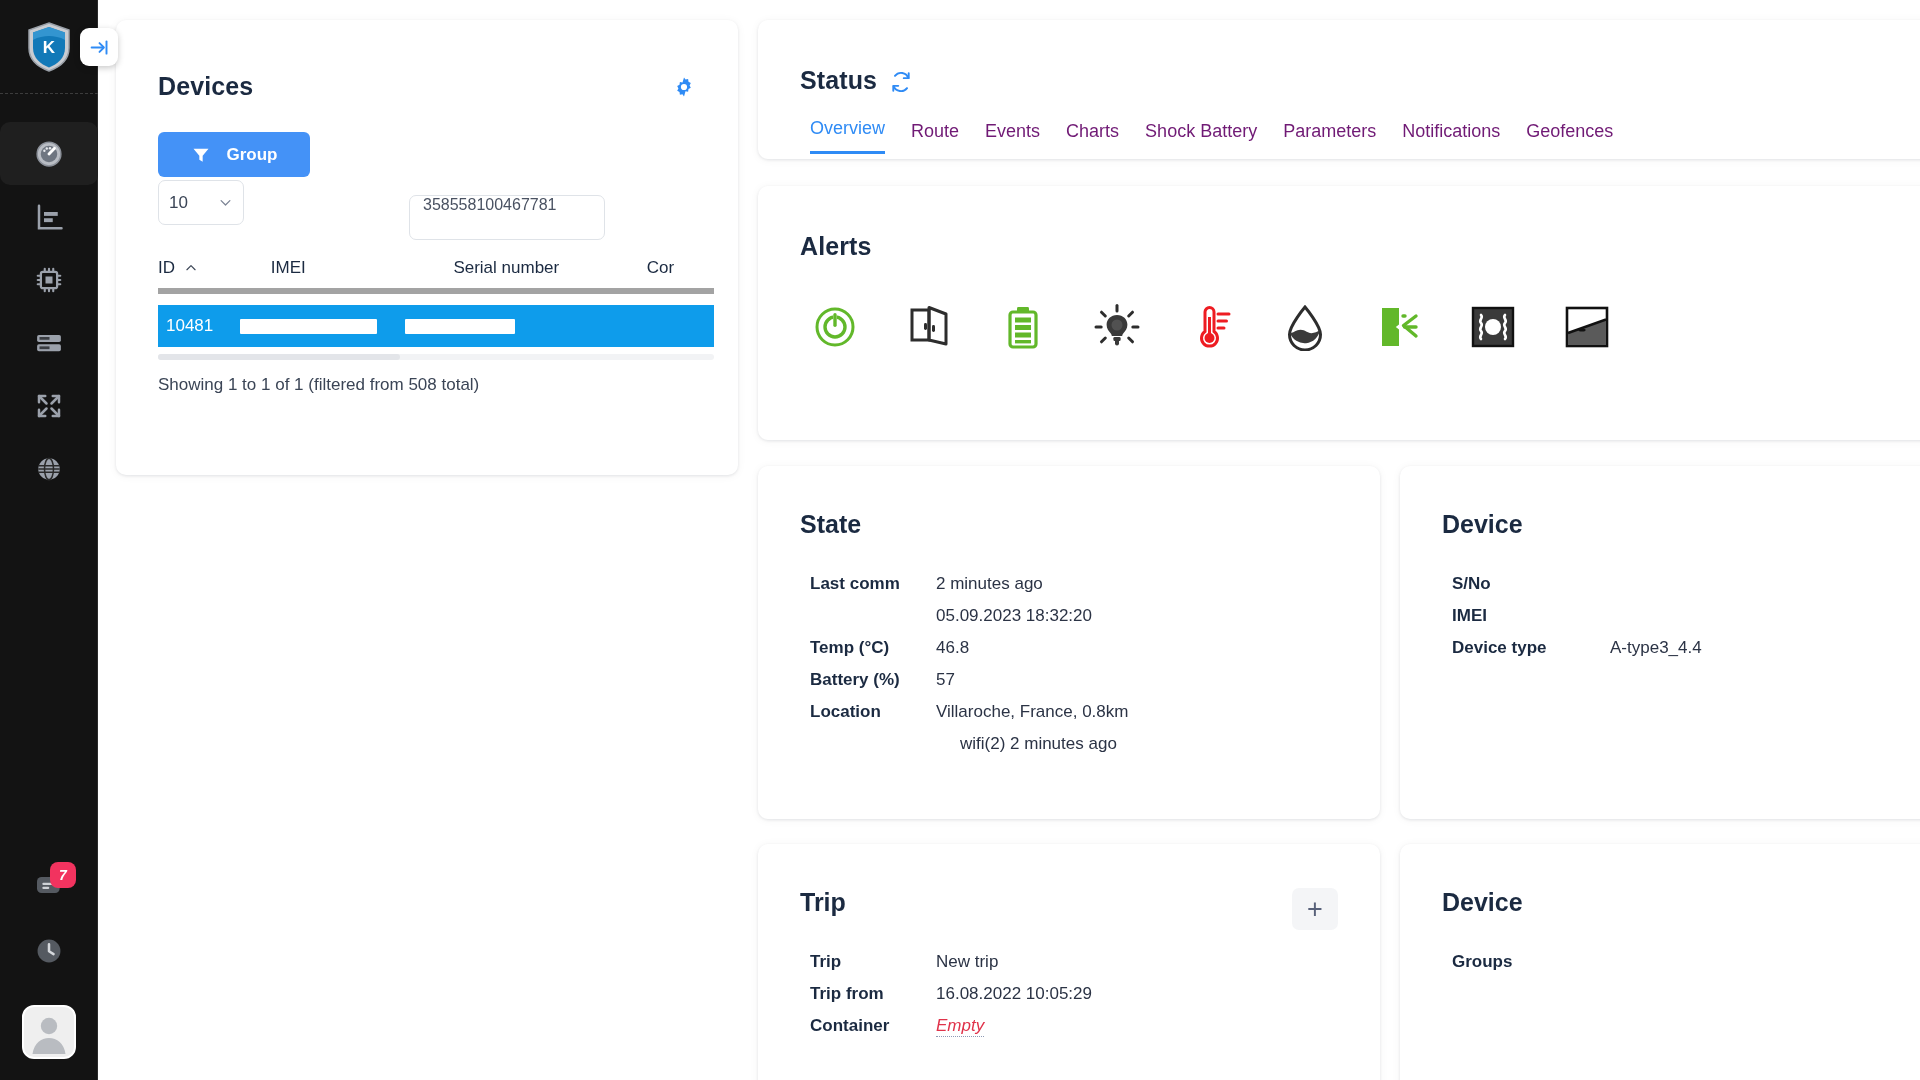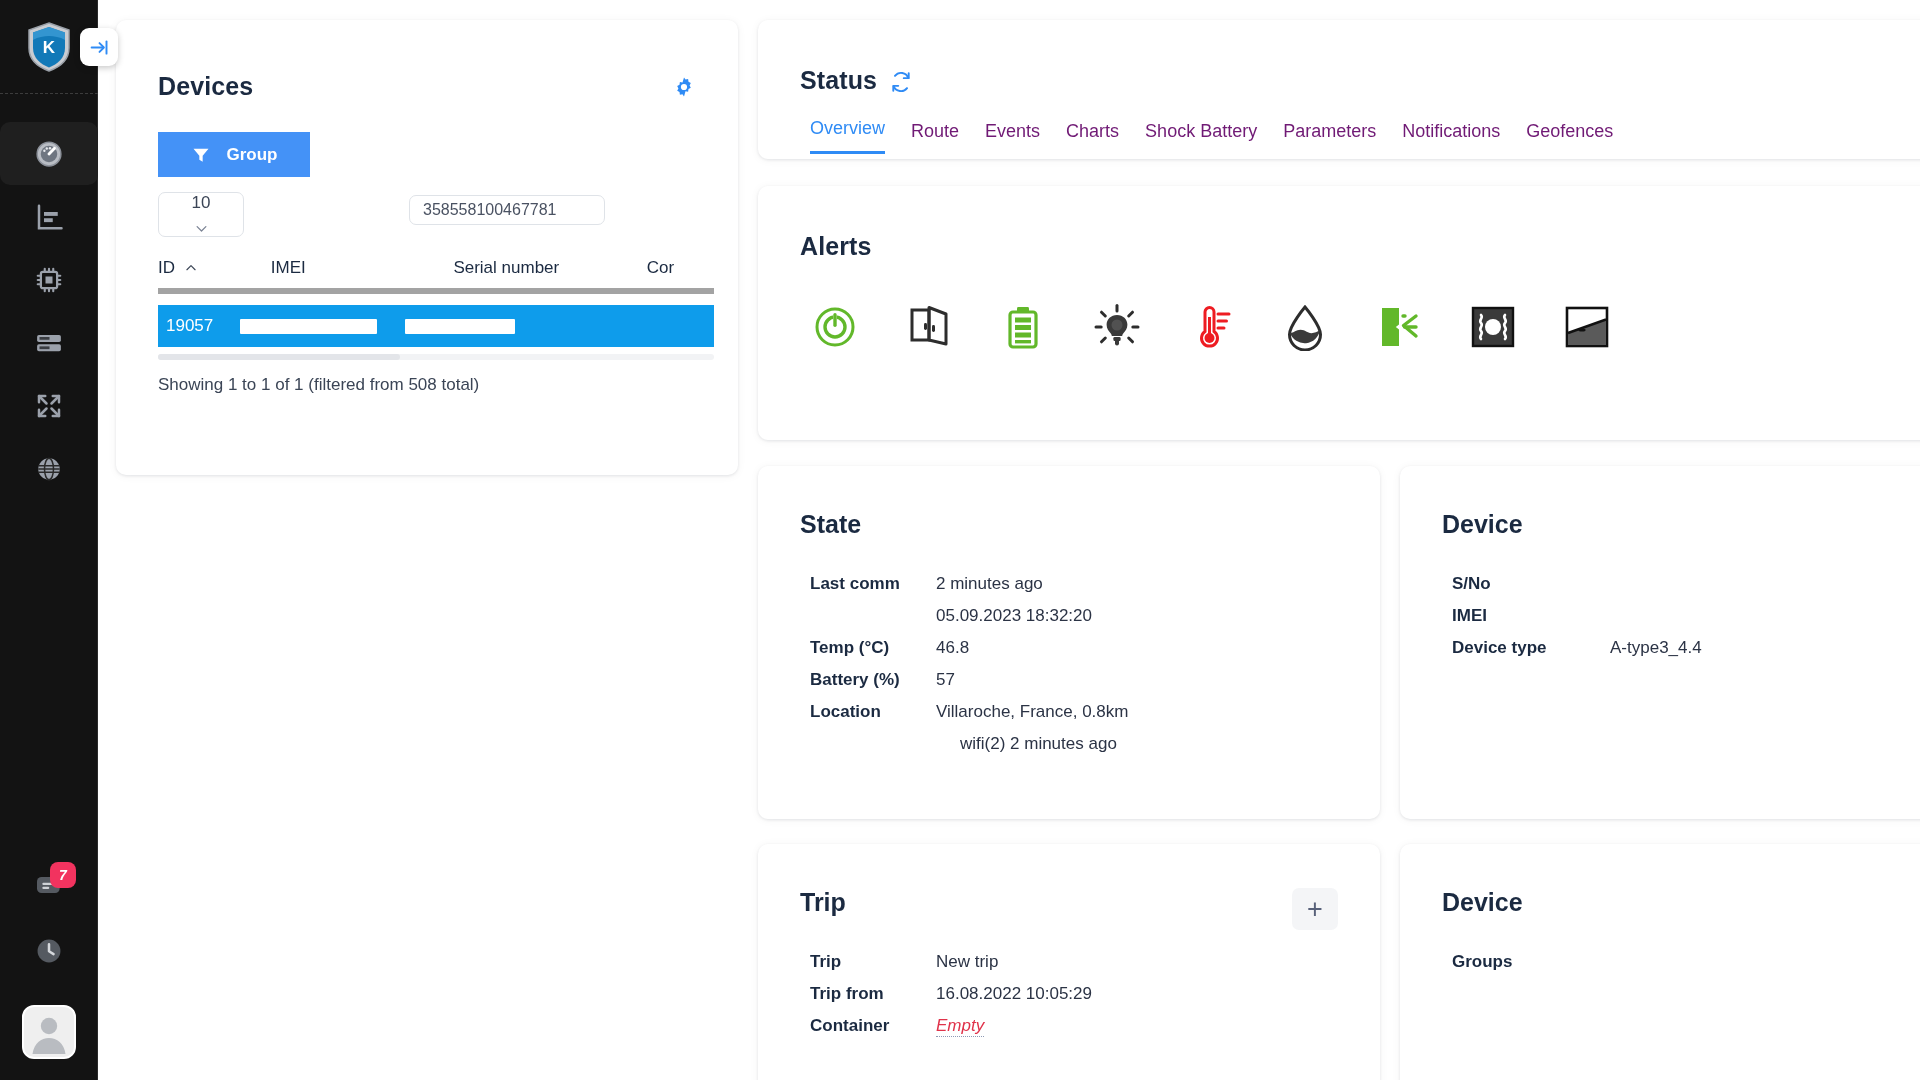--- a/index.html
+++ b/index.html
@@ -87,42 +87,42 @@
   .sec-title {
     font-size: 25px; font-weight: 700; color: #1b2a41;
   }
 
   
   #devices-card { left: 18px; top: 20px; width: 622px; height: 455px; }
   #devices-title { position: absolute; left: 42px; top: 52px; }
   #devices-gear { position: absolute; right: 42px; top: 55px; cursor: pointer; }
   .group-btn {
     position: absolute; left: 42px; top: 112px;
-    width: 152px; height: 45px; border-radius: 0;
+    width: 152px; height: 45px; border-radius: 6px;
     background: #4492f7; border: none;
     color: #fff; font-size: 17px; font-weight: 700;
     font-family: "Liberation Sans", sans-serif;
     display: flex; align-items: center; justify-content: center; gap: 16px;
     cursor: pointer;
   }
   .len-select {
-    position: absolute; left: 42px; top: 172px;
+    position: absolute; left: 42px; top: 160px;
     width: 86px; height: 45px;
     border: 1px solid #dfe3e8; border-radius: 7px;
     background: #fff;
     display: flex; align-items: center; padding: 0 10px;
     justify-content: space-between;
-    font-size: 17px; color: #3b4556; cursor: pointer; flex-direction: column;
+    font-size: 17px; color: #3b4556; cursor: pointer;
   }
   .search-box {
     position: absolute; left: 293px; top: 175px;
-    width: 196px; height: 30px;
+    width: 196px; height: 45px;
     border: 1px solid #dfe3e8; border-radius: 7px;
     background: #fff;
-    display: flex; align-items: center; padding: 0 13px;
+    display: flex; align-items: flex-start; padding: 0 13px;
     font-size: 16px; color: #4a5262;
     overflow: hidden; white-space: nowrap; cursor: text;
   }
 
   .tbl { position: absolute; left: 42px; top: 238px; width: 556px; }
   .tbl-head {
     display: flex; height: 36px; align-items: flex-start;
     border-bottom: 6px solid #a3a3a3;
     font-size: 17px; color: #1b2a41; font-weight: 400; gap: 44px;
   }
@@ -386,21 +386,21 @@
             <svg width="14" height="14" viewBox="0 0 24 24">
               <path d="M5 15l7-7 7 7" fill="none" stroke="#3b4556" stroke-width="2" stroke-linecap="round" stroke-linejoin="round"></path>
             </svg>
           </div>
           <div class="th-imei">IMEI</div>
           <div class="th-serial">Serial number</div>
           <div class="th-con">Cor</div>
         </div>
 
         <div class="tbl-row">
-          <div class="td-id">19057</div>
+          <div class="td-id">10481</div>
           <div style="width:165px">
             <div class="redact" style="width:137px"></div>
           </div>
           <div style="width:178px">
             <div class="redact" style="width:110px"></div>
           </div>
           <div style="width:80px"></div>
         </div>
       </div>
 

